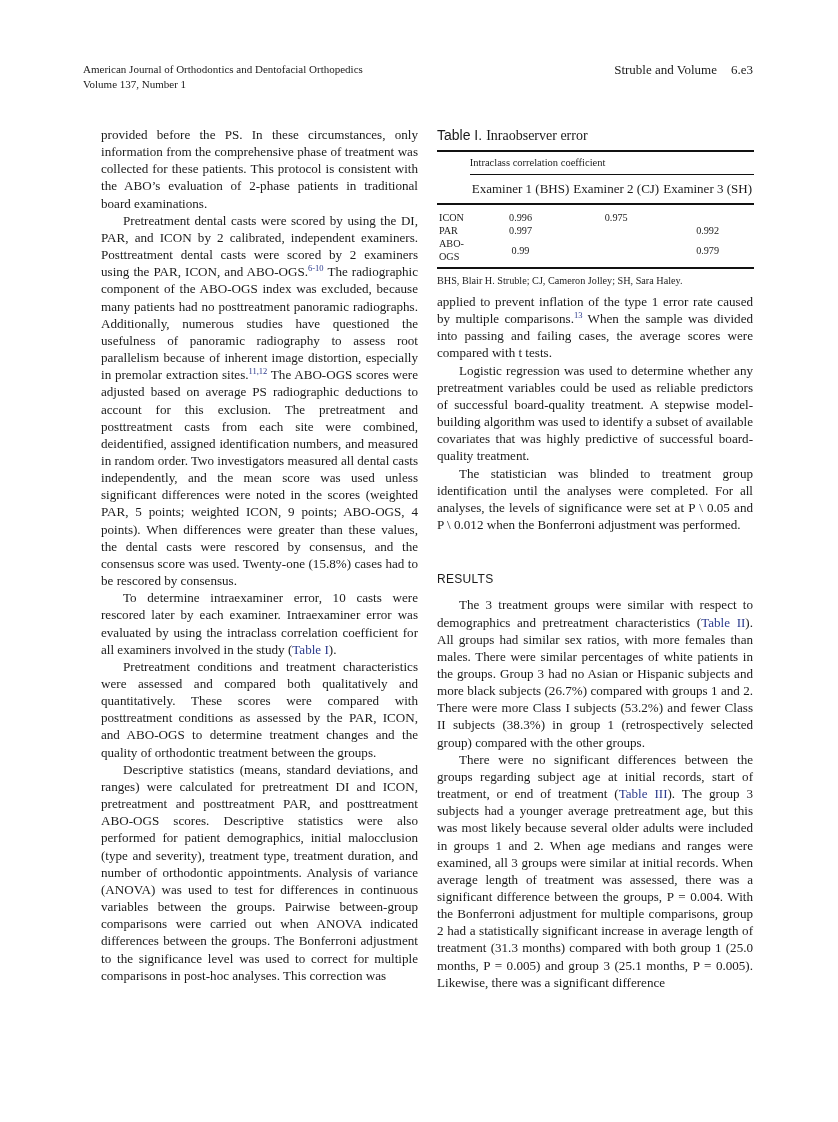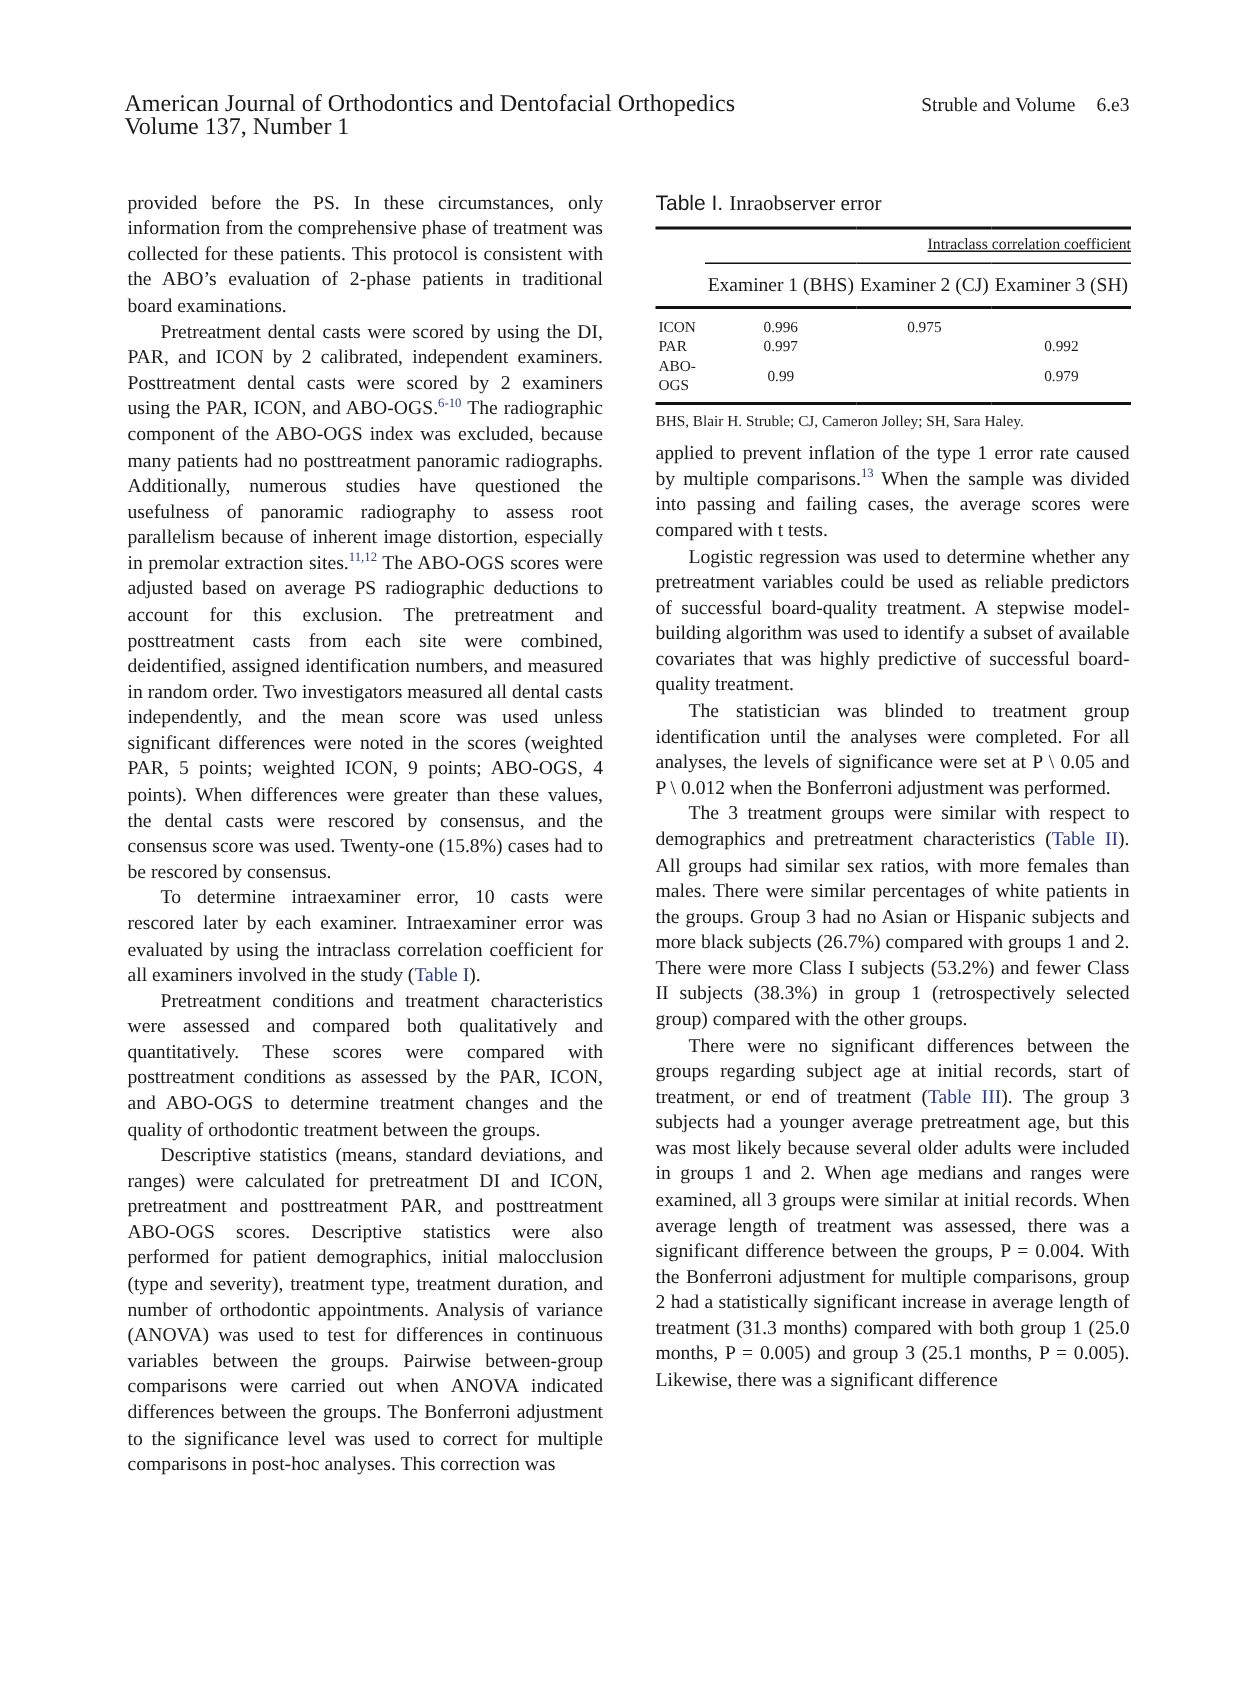--- a/index.html
+++ b/index.html
@@ -1,34 +1,34 @@
 <!DOCTYPE html>
 <html><head>
 <meta charset="utf-8">
 <style>
   html, body { margin: 0; padding: 0; background: #ffffff; }
   body { width: 838px; height: 1122px; position: relative; overflow: hidden; color: #1a1a1a; font-family: "Liberation Serif", serif; }
-  .header-left { position: absolute; left: 83px; top: 62px; font-size: 16px; line-height: 15px; font-family: "Liberation Sans Narrow", "Liberation Serif", serif; }
+  .header-left { position: absolute; left: 83px; top: 62px; font-size: 11px; line-height: 15px; font-family: "Liberation Sans Narrow", "Liberation Serif", serif; }
   .header-right { position: absolute; right: 85px; top: 62px; font-size: 13px; line-height: 15px; }
   .header-right .page { margin-left: 14px; }
   .col { position: absolute; font-size: 13.1px; line-height: 17.15px; text-align: justify; hyphens: manual; }
-  .col-left { left: 85px; top: 126px; width: 317px; }
+  .col-left { left: 101px; top: 126px; width: 317px; }
   .col-right { left: 437px; top: 293px; width: 316px; }
   .col p { margin: 0; text-indent: 0; }
   .col p.indent { text-indent: 22px; }
   sup { font-size: 8.5px; line-height: 0; color: #2a2a7a; vertical-align: 5px; margin-top: 20px; }
   .link { color: #2b3a8c; }
   .section-heading { font-family: "Liberation Sans", sans-serif; font-size: 12px; letter-spacing: 0.3px; margin: 38px 0 8px 0; text-align: left; }
   .table-block { position: absolute; left: 437px; top: 126px; width: 317px; }
   .table-title { font-size: 14px; line-height: 18px; margin-bottom: 5px; }
   .table-title .label { font-family: "Liberation Sans", sans-serif; font-size: 14px; margin-right: 4px; }
   table { border-collapse: collapse; width: 100%; font-size: 10.2px; }
   .rule-top { border-top: 2px solid #111; }
   th, td { font-weight: normal; padding: 0; }
-  .span-head { text-align: right; padding: 5px 0 6px 0; font-size: 10.5px; text-decoration: underline; }
+  .span-head { text-align: left; padding: 5px 0 6px 0; font-size: 10.5px; }
   .subhead th { padding: 6px 2px 6px 2px; white-space: nowrap; font-size: 13px; border-top: 1px solid #111; }
   .subhead th.first { border-top: none; }
   .body-first td { padding-top: 6px; }
   tbody td { line-height: 13px; }
   tbody td.rowlabel { text-align: left; padding-left: 2px; width: 52px; }
   tbody td.val { text-align: center; }
   .rule-mid { border-top: 2px solid #111; }
   .rule-bot { border-bottom: 2px solid #111; }
   .body-last td { padding-bottom: 4px; }
   .table-foot { font-size: 10.2px; margin-top: 6px; }
@@ -90,15 +90,16 @@
       </tr>
     </tbody>
   </table>
   <div class="table-foot">BHS, Blair H. Struble; CJ, Cameron Jolley; SH, Sara Haley.</div>
 </div>
 
 <div class="col col-right">
   <p><span>applied to prevent inflation of the type 1 error rate caused by multiple comparisons.</span><sup class="link">13</sup><span> When the sample was divided into passing and failing cases, the average scores were compared with t tests.</span></p>
   <p class="indent">Logistic regression was used to determine whether any pretreatment variables could be used as reliable predictors of successful board-quality treatment. A stepwise model-building algorithm was used to identify a subset of available covariates that was highly predictive of successful board-quality treatment.</p>
   <p class="indent">The statistician was blinded to treatment group identification until the analyses were completed. For all analyses, the levels of significance were set at P \ 0.05 and P \ 0.012 when the Bonferroni adjustment was performed.</p>
+  <div class="section-heading">RESULTS</div>
   <p class="indent"><span>The 3 treatment groups were similar with respect to demographics and pretreatment characteristics (</span><span class="link">Table II</span><span>). All groups had similar sex ratios, with more females than males. There were similar percentages of white patients in the groups. Group 3 had no Asian or Hispanic subjects and more black subjects (26.7%) compared with groups 1 and 2. There were more Class I subjects (53.2%) and fewer Class II subjects (38.3%) in group 1 (retrospectively selected group) compared with the other groups.</span></p>
   <p class="indent"><span>There were no significant differences between the groups regarding subject age at initial records, start of treatment, or end of treatment (</span><span class="link">Table III</span><span>). The group 3 subjects had a younger average pretreatment age, but this was most likely because several older adults were included in groups 1 and 2. When age medians and ranges were examined, all 3 groups were similar at initial records. When average length of treatment was assessed, there was a significant difference between the groups, P = 0.004. With the Bonferroni adjustment for multiple comparisons, group 2 had a statistically significant increase in average length of treatment (31.3 months) compared with both group 1 (25.0 months, P = 0.005) and group 3 (25.1 months, P = 0.005). Likewise, there was a significant difference</span></p>
 </div>
 
 </body></html>

